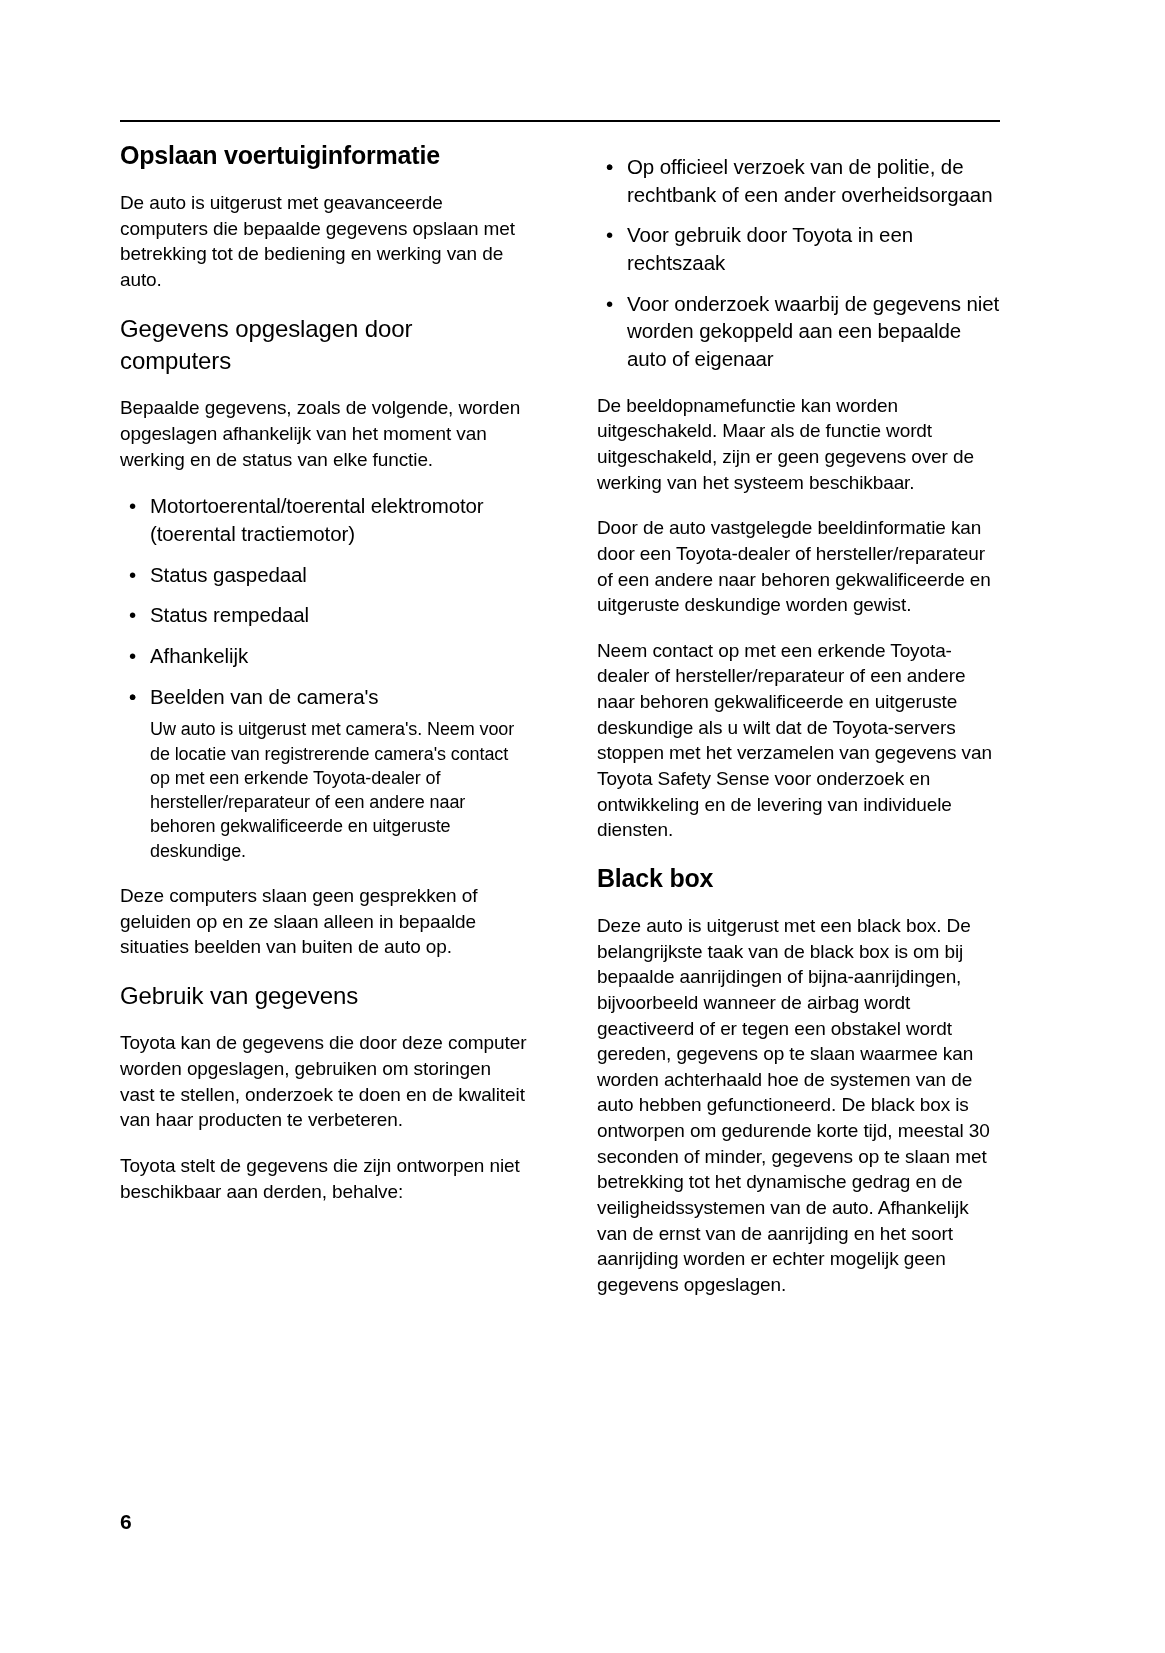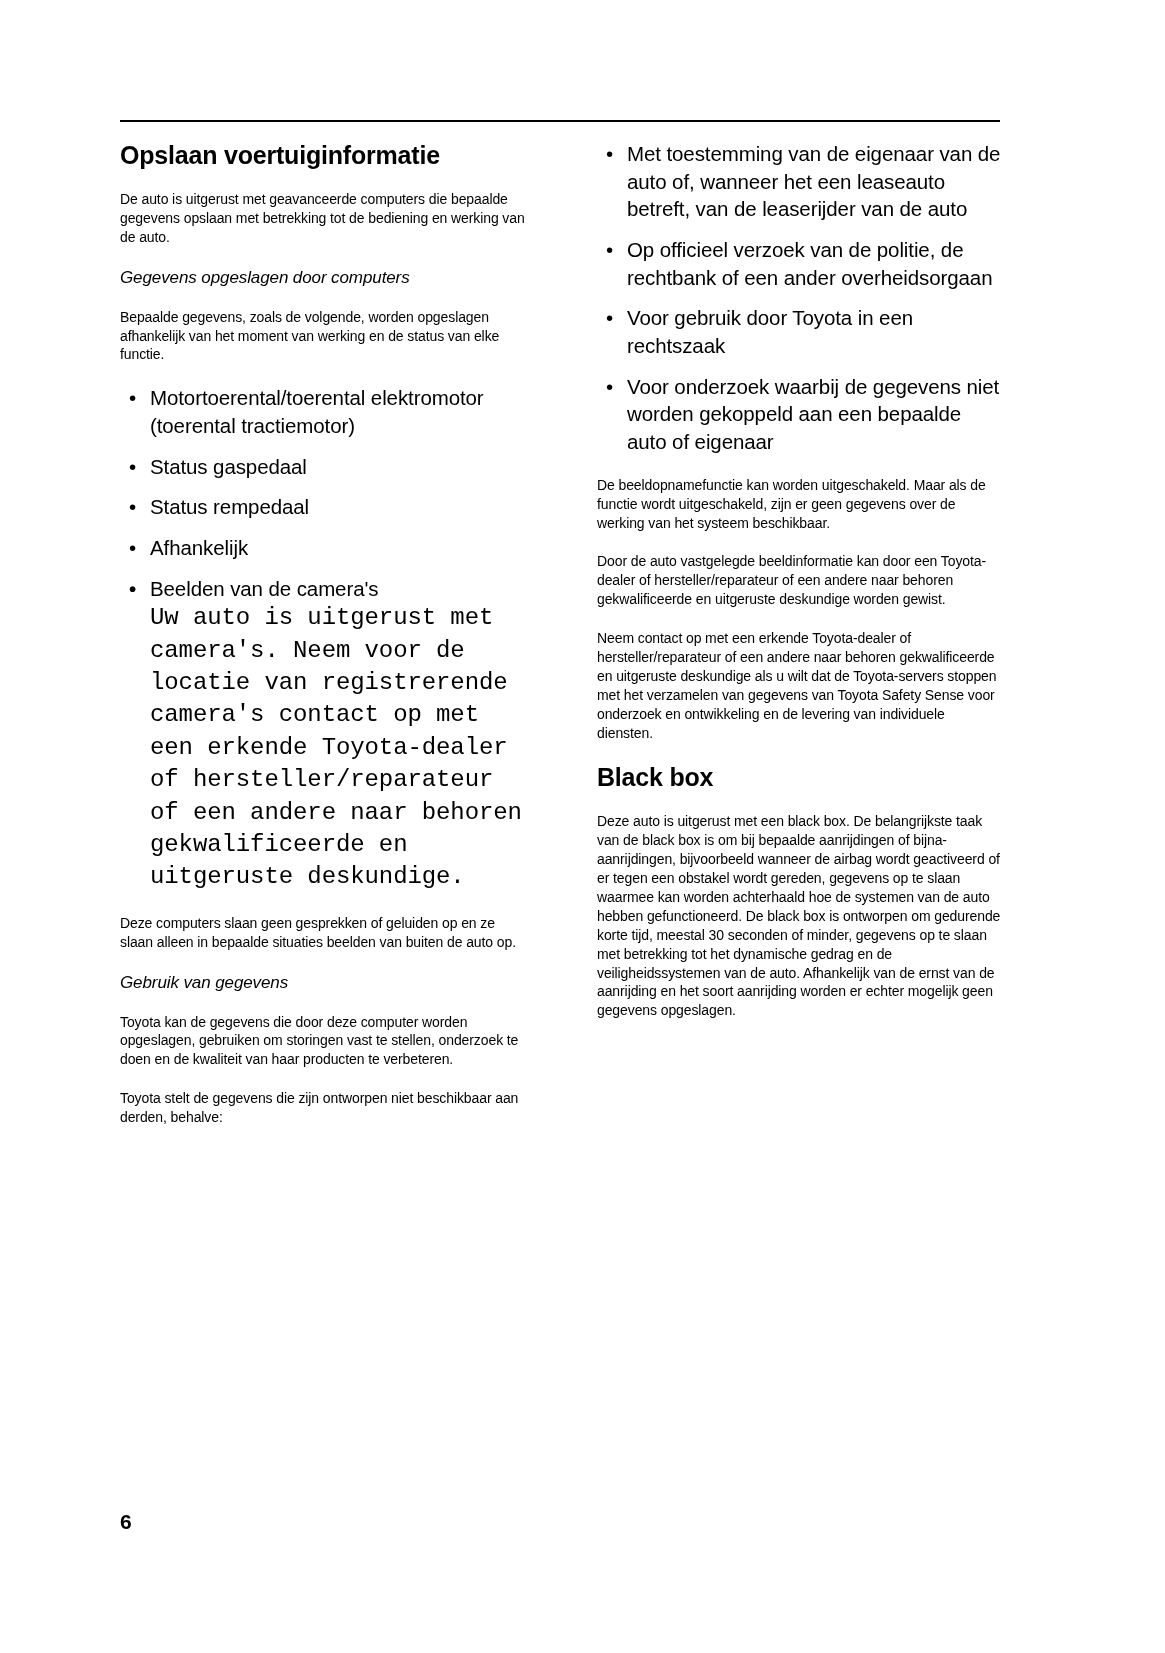--- a/index.html
+++ b/index.html
@@ -44,28 +44,27 @@
     width: 407px;
   }
   h1.section-title {
     font-size: 25px;
     font-weight: bold;
     margin: 0 0 20px 0;
     letter-spacing: -0.2px;
     line-height: 1.2;
   }
   p.body {
-    font-size: 14px;
+    font-size: 19px;
     line-height: 1.35;
     margin: 12px 0 20px 0;
     letter-spacing: -0.1px;
   }
   p.subhead {
-    font-size: 17px;
-    font-style: italic;
+    font-size: 24px;
     line-height: 1.35;
     margin: 0 0 18px 0;
     letter-spacing: -0.1px;
   }
   ul.bullets {
     list-style: none;
     margin: 0 0 20px 0;
     padding: 0;
   }
   ul.bullets li {
@@ -81,23 +80,23 @@
   }
   ul.bullets li .dot {
     position: absolute;
     left: 9px;
     top: 0px;
     font-size: 20.5px;
     line-height: 1.35;
   }
   .sub-para {
     display: block;
-    font-size: 24px;
+    margin-top: 7px;
+    font-size: 18px;
     line-height: 1.35;
-    font-family: Liberation Mono, monospace;
   }
   .page-number {
     position: absolute;
     left: 120px;
     top: 1510px;
     font-size: 21px;
     font-weight: bold;
   }
 </style>
 </head>
@@ -145,21 +144,20 @@
       <p class="body">Deze computers slaan geen gesprekken of geluiden op en ze slaan alleen in bepaalde situaties beelden van buiten de auto op.</p>
       <p class="subhead">Gebruik van gegevens</p>
       <p class="body">Toyota kan de gegevens die door deze computer worden opgeslagen, gebruiken om storingen vast te stellen, onderzoek te doen en de kwaliteit van haar producten te verbeteren.</p>
       <p class="body">Toyota stelt de gegevens die zijn ontworpen niet beschikbaar aan derden, behalve:</p>
     </div>
 
     <div class="col">
       <ul class="bullets">
         <li>
           <span class="dot">•</span>
-          <span>Met toestemming van de eigenaar van de auto of, wanneer het een leaseauto betreft, van de leaserijder van de auto</span>
         </li>
         <li>
           <span class="dot">•</span>
           <span>Op officieel verzoek van de politie, de rechtbank of een ander overheidsorgaan</span>
         </li>
         <li>
           <span class="dot">•</span>
           <span>Voor gebruik door Toyota in een rechtszaak</span>
         </li>
         <li>

